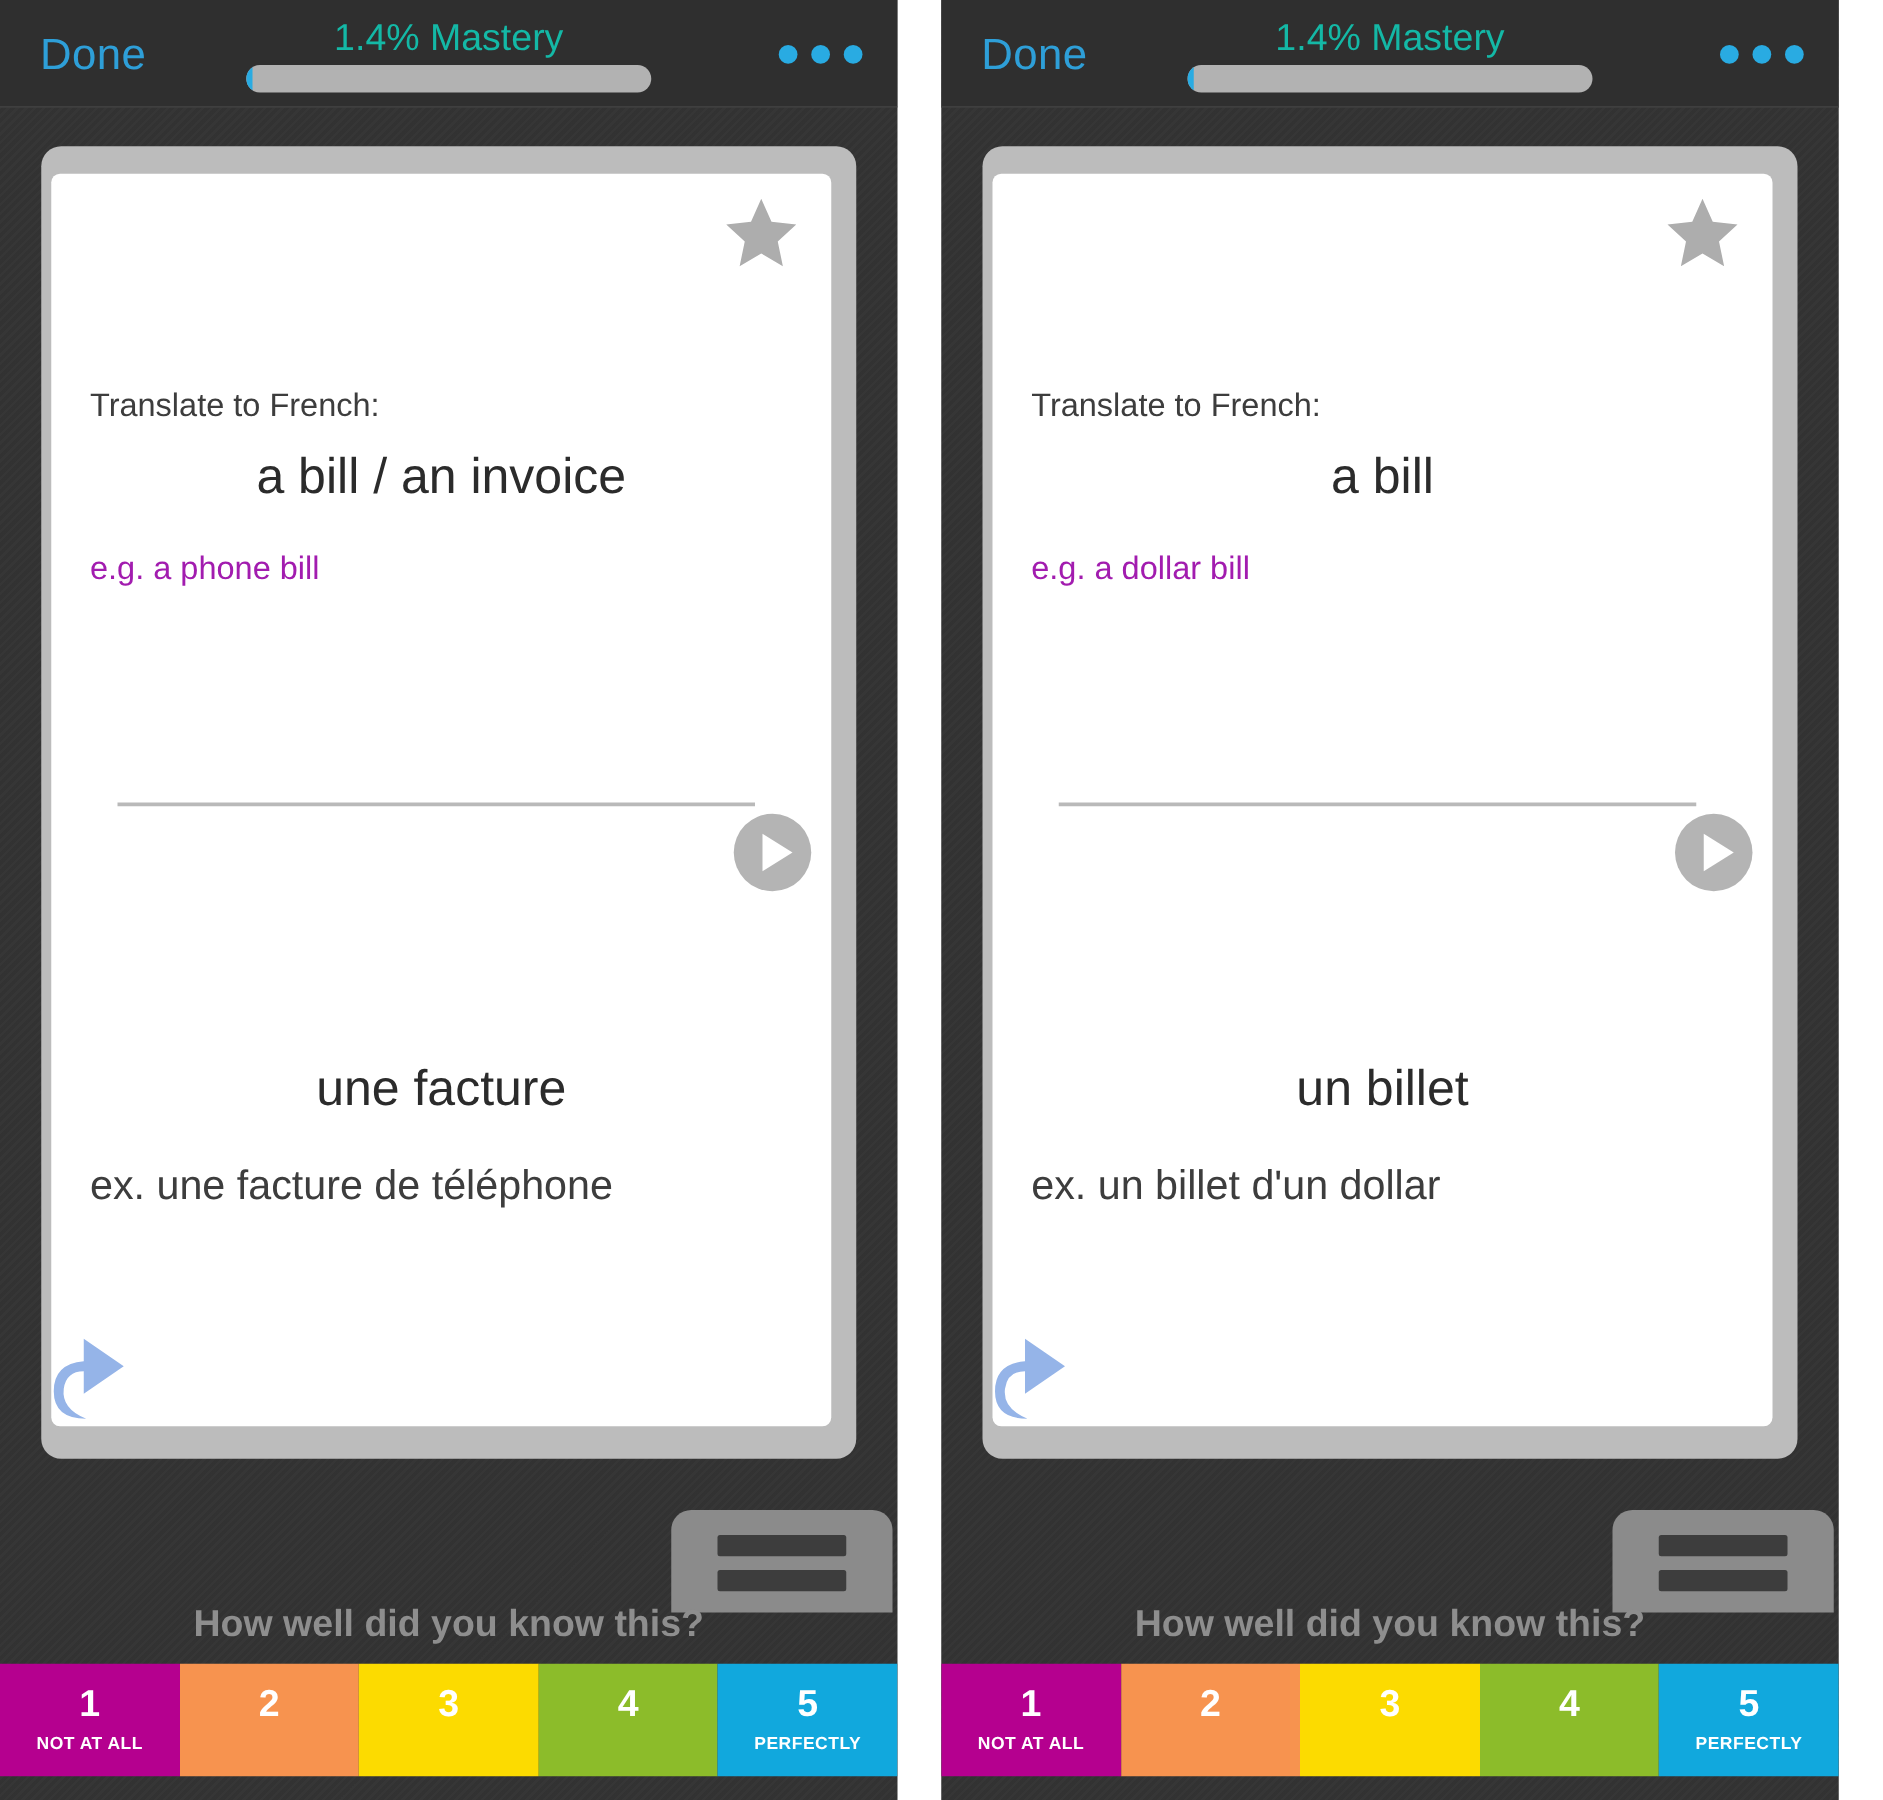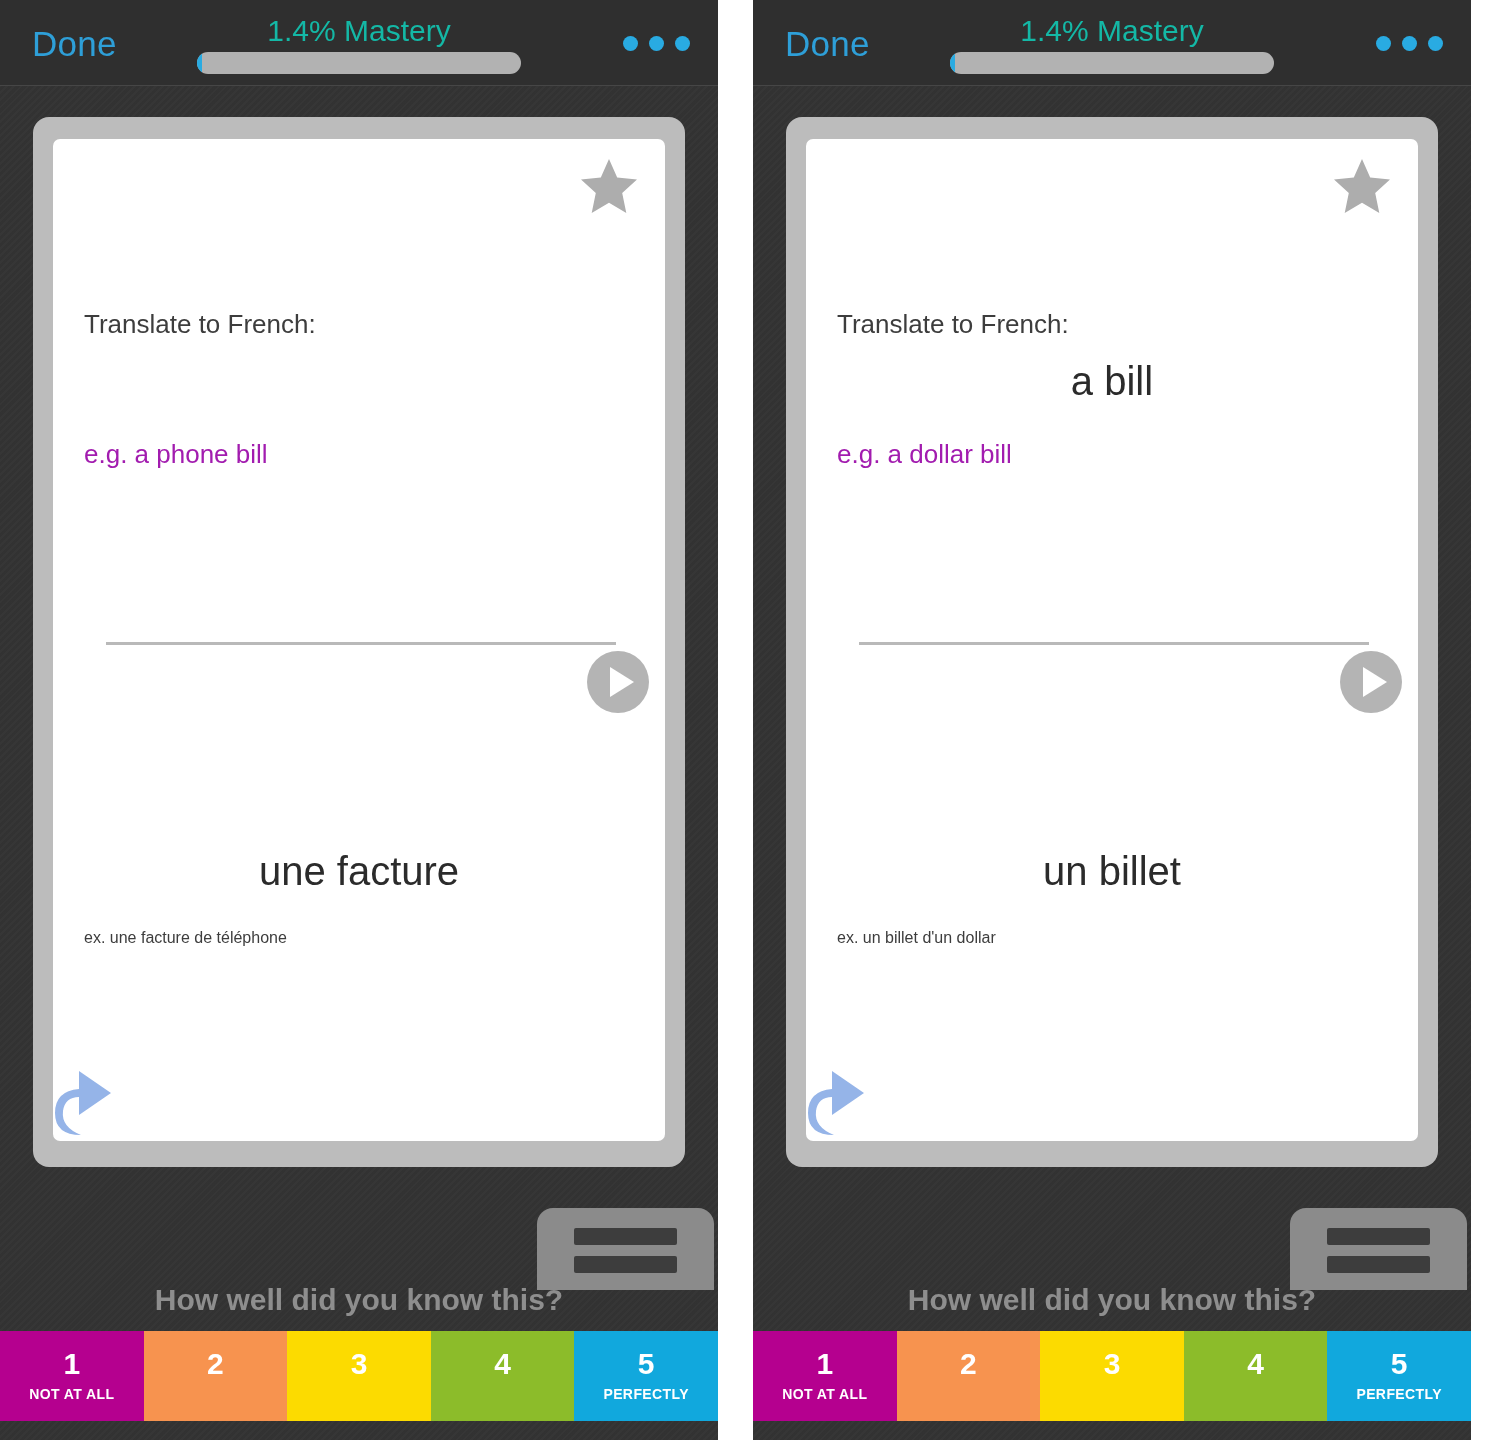--- a/index.html
+++ b/index.html
@@ -102,21 +102,21 @@
   
   .card-frame {
     position: absolute;
     left: 33px;
     top: 117px;
     width: 652px;
     height: 1050px;
     background: #bcbcbc;
     border-radius: 16px;
     box-sizing: border-box;
-    padding: 22px 20px 26px 20px;
+    padding: 22px 20px 26px 8px;
   }
   .card {
     position: relative;
     width: 100%;
     height: 100%;
     background: #ffffff;
     border-radius: 7px;
     overflow: hidden;
   }
 
@@ -187,21 +187,21 @@
     top: 710px;
     width: 100%;
     text-align: center;
     font-size: 40px;
     color: #2b2b2b;
   }
   .answer-example {
     position: absolute;
     left: 31px;
     top: 790px;
-    font-size: 16px;
+    font-size: 33px;
     color: #3d3d3d;
   }
 
   .undo-icon {
     position: absolute;
     left: -12px;
     bottom: -6px;
     width: 84px;
     height: 82px;
     cursor: pointer;
@@ -301,20 +301,21 @@
     <div class="card-frame">
       <div class="card">
 
         <div class="star-icon">
           <svg viewBox="0 0 60 58" xmlns="http://www.w3.org/2000/svg">
             <polygon points="30,2 38.2,20.4 58,22.6 43.2,36.1 47.3,56 30,45.8 12.7,56 16.8,36.1 2,22.6 21.8,20.4" fill="#adadad"></polygon>
           </svg>
         </div>
 
         <div class="prompt-label">Translate to French:</div>
+        <div class="term">a bill / an invoice</div>
         <div class="term-example">e.g. a phone bill</div>
 
         <div class="divider"></div>
 
         <div class="play-btn">
           <svg viewBox="0 0 28 32" xmlns="http://www.w3.org/2000/svg">
             <polygon points="2,1 26,16 2,31" fill="#ffffff"></polygon>
           </svg>
         </div>
 

